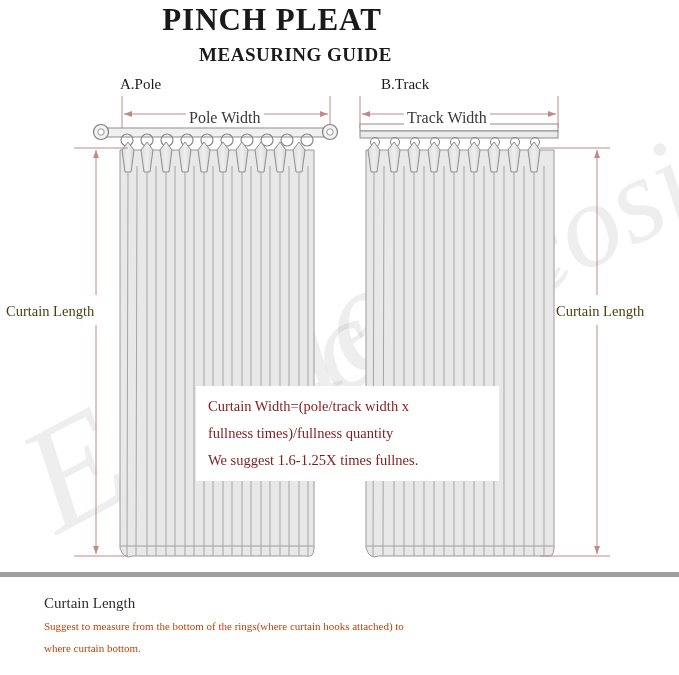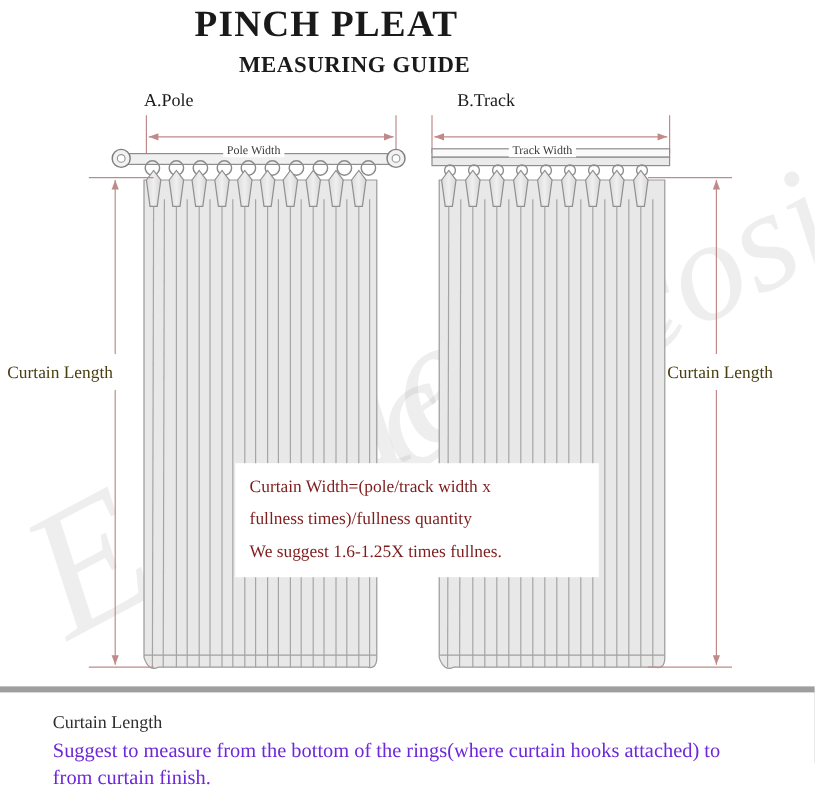--- a/index.html
+++ b/index.html
@@ -24,23 +24,23 @@
     text-align:center;
     font-size:19px; font-weight:bold; letter-spacing:0.5px;
   }
 
   
   .panel-label { position:absolute; font-size:15px; }
   #label-pole  { left:120px; top:76px; }
   #label-track { left:381px; top:76px; }
 
   
-  .dim-label { position:absolute; font-size:10px; color:#3a3a3a; background:#fff; padding:0 3px;margin-top:11px; }
+  .dim-label { position:absolute; font-size:16px; color:#3a3a3a; background:#fff; padding:0 3px; }
   #pole-width-label  { left:186px; top:109px; }
-  #track-width-label { left:424px; top:109px; }
+  #track-width-label { left:404px; top:109px; }
 
   .side-label { position:absolute; font-size:14.5px; color:#4a3f10; }
   #curtain-length-left  { left:6px;   top:303px; }
   #curtain-length-right { left:556px; top:303px; }
 
   
   .formula-box {
     position:absolute; left:196px; top:386px; width:303px; height:95px;
     background:#ffffff;
     display:flex; flex-direction:column; justify-content:center;
@@ -53,21 +53,21 @@
     position:absolute; left:0; top:572px; width:679px; height:103px;
     background:#9e9e9e;
   }
   .bottom-inner {
     position:absolute; left:0; top:577px; width:679px; height:98px;
     background:#fff;
     padding:18px 34px 0 44px;
     box-sizing:border-box;
   }
   .bottom-title { font-size:15px; color:#2e2e2e; margin-bottom:3px; }
-  .bottom-text  { font-size:17px; color:#6d28d9; line-height:22px; }
+  .bottom-text  { font-size:11px; color:#c2410c; line-height:22px; }
 
   
   .watermark {
     position:absolute; left:0; top:60px; width:679px; height:520px;
     pointer-events:none;
   }
   .wm {
     position:absolute;
     font-family:"Liberation Serif", serif;
     font-style:italic;
@@ -272,16 +272,16 @@
   <div class="formula-box">
     <div>Curtain Width=(pole/track width x</div>
     <div>fullness times)/fullness quantity</div>
     <div>We suggest 1.6-1.25X times fullnes.</div>
   </div>
 
   <div class="bottom-bar"></div>
   <div class="bottom-inner">
     <div class="bottom-title">Curtain Length</div>
     <div class="bottom-text">Suggest to measure from the bottom of the rings(where curtain hooks attached) to</div>
-    <div class="bottom-text">from curtain finish.</div>
+    <div class="bottom-text">where curtain bottom.</div>
   </div>
 
 </div>
 
 </body></html>

